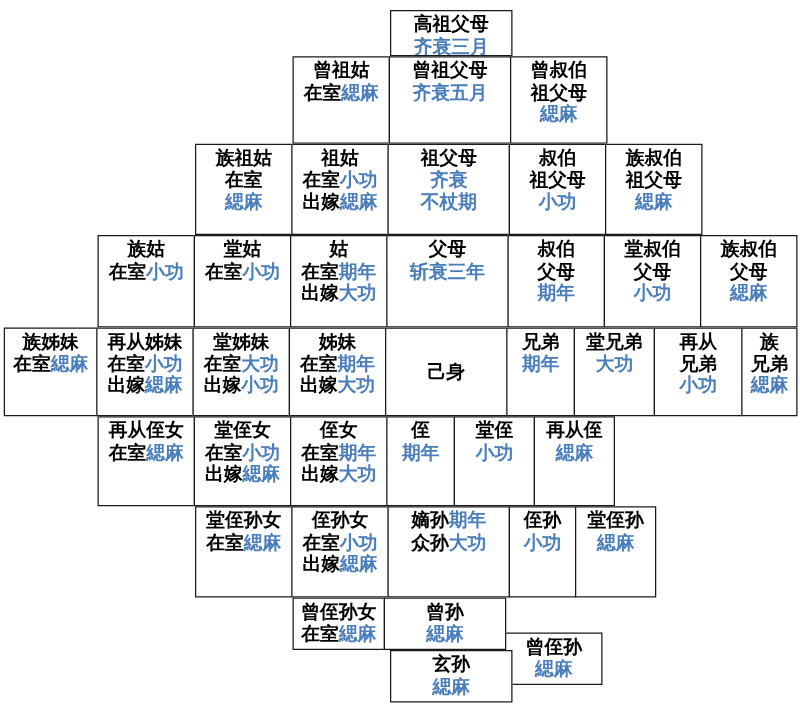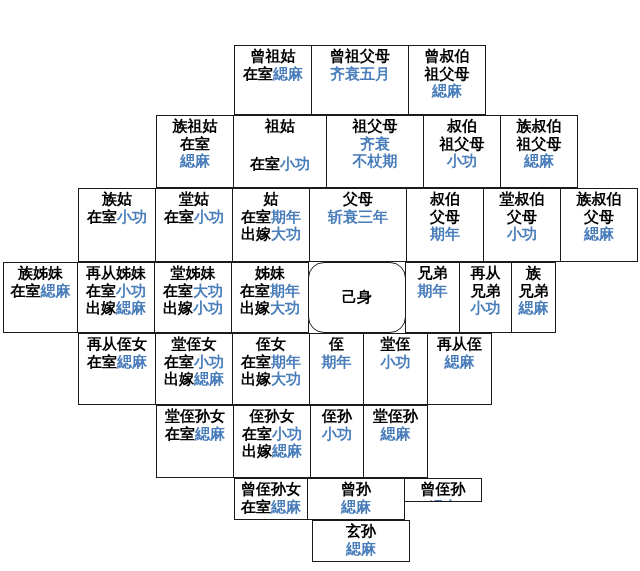--- a/index.html
+++ b/index.html
@@ -33,41 +33,46 @@
     display: flex;
     flex-direction: column;
     align-items: center;
     justify-content: flex-start;
     padding-top: 2px;
     overflow: hidden;
   }
   .cell.center-mid {
     justify-content: center;
     padding-top: 0;
-    border-radius: 16px;
   }
   .line {
     display: block;
     white-space: nowrap;
     line-height: 1.18;
     font-size: 15px;
     letter-spacing: 0px;
     font-weight: 700;
   }
   .k {
     color: #000000;
   }
   .v {
     color: #4a7ebb;
   }
 </style>
 </head>
 <body>
 
 <div id="chart-root">
+    <div class="grid-row" style="left: 312px; top: 8px;">
+      <div class="cell" style="width: 98px; height: 37px;">
+        <div class="line"><span class="k">高祖父母</span></div>
+        <div class="line"><span class="v">齐衰三月</span></div>
+      </div>
+    </div>
     <div class="grid-row" style="left: 234px; top: 45px;">
       <div class="cell" style="width: 78px; height: 70px;">
         <div class="line"><span class="k">曾祖姑</span></div>
         <div class="line"><span class="k">在室</span><span class="v">緦麻</span></div>
       </div>
       <div class="cell" style="width: 98px; height: 70px;">
         <div class="line"><span class="k">曾祖父母</span></div>
         <div class="line"><span class="v">齐衰五月</span></div>
       </div>
       <div class="cell" style="width: 78px; height: 70px;">
@@ -75,21 +80,21 @@
         <div class="line"><span class="k">祖父母</span></div>
         <div class="line"><span class="v">緦麻</span></div>
       </div>
     </div>
     <div class="grid-row" style="left: 156px; top: 115px;">
       <div class="cell" style="width: 78px; height: 73px;">
         <div class="line"><span class="k">族祖姑</span></div>
         <div class="line"><span class="k">在室</span></div>
         <div class="line"><span class="v">緦麻</span></div>
       </div>
-      <div class="cell" style="width: 94px; height: 73px; gap: 20px;">
+      <div class="cell" style="width: 78px; height: 73px;">
         <div class="line"><span class="k">祖姑</span></div>
         <div class="line"><span class="k">在室</span><span class="v">小功</span></div>
         <div class="line"><span class="k">出嫁</span><span class="v">緦麻</span></div>
       </div>
       <div class="cell" style="width: 98px; height: 73px;">
         <div class="line"><span class="k">祖父母</span></div>
         <div class="line"><span class="v">齐衰</span></div>
         <div class="line"><span class="v">不杖期</span></div>
       </div>
       <div class="cell" style="width: 78px; height: 73px;">
@@ -157,21 +162,25 @@
         <div class="line"><span class="k">在室</span><span class="v">期年</span></div>
         <div class="line"><span class="k">出嫁</span><span class="v">大功</span></div>
       </div>
       <div class="cell center-mid" style="width: 98px; height: 71px;">
         <div class="line"><span class="k">己身</span></div>
       </div>
       <div class="cell" style="width: 55px; height: 71px;">
         <div class="line"><span class="k">兄弟</span></div>
         <div class="line"><span class="v">期年</span></div>
       </div>
-      <div class="cell" style="width: 53px; height: 71px;">
+      <div class="cell" style="width: 65px; height: 71px;">
+        <div class="line"><span class="k">堂兄弟</span></div>
+        <div class="line"><span class="v">大功</span></div>
+      </div>
+      <div class="cell" style="width: 71px; height: 71px;">
         <div class="line"><span class="k">再从</span></div>
         <div class="line"><span class="k">兄弟</span></div>
         <div class="line"><span class="v">小功</span></div>
       </div>
       <div class="cell" style="width: 45px; height: 71px;">
         <div class="line"><span class="k">族</span></div>
         <div class="line"><span class="k">兄弟</span></div>
         <div class="line"><span class="v">緦麻</span></div>
       </div>
     </div>
@@ -206,39 +215,43 @@
     <div class="grid-row" style="left: 156px; top: 405px;">
       <div class="cell" style="width: 78px; height: 73px;">
         <div class="line"><span class="k">堂侄孙女</span></div>
         <div class="line"><span class="k">在室</span><span class="v">緦麻</span></div>
       </div>
       <div class="cell" style="width: 78px; height: 73px;">
         <div class="line"><span class="k">侄孙女</span></div>
         <div class="line"><span class="k">在室</span><span class="v">小功</span></div>
         <div class="line"><span class="k">出嫁</span><span class="v">緦麻</span></div>
       </div>
+      <div class="cell" style="width: 98px; height: 73px;">
+        <div class="line"><span class="k">嫡孙</span><span class="v">期年</span></div>
+        <div class="line"><span class="k">众孙</span><span class="v">大功</span></div>
+      </div>
       <div class="cell" style="width: 54px; height: 73px;">
         <div class="line"><span class="k">侄孙</span></div>
         <div class="line"><span class="v">小功</span></div>
       </div>
       <div class="cell" style="width: 65px; height: 73px;">
         <div class="line"><span class="k">堂侄孙</span></div>
         <div class="line"><span class="v">緦麻</span></div>
       </div>
     </div>
     <div class="grid-row" style="left: 234px; top: 478px;">
       <div class="cell" style="width: 74px; height: 42px;">
         <div class="line"><span class="k">曾侄孙女</span></div>
         <div class="line"><span class="k">在室</span><span class="v">緦麻</span></div>
       </div>
       <div class="cell" style="width: 98px; height: 42px;">
         <div class="line"><span class="k">曾孙</span></div>
         <div class="line"><span class="v">緦麻</span></div>
       </div>
-      <div class="cell" style="width: 78px; height: 24px;">
+      <div class="cell" style="width: 78px; height: 42px; margin-top: 28px;">
         <div class="line"><span class="k">曾侄孙</span></div>
         <div class="line"><span class="v">緦麻</span></div>
       </div>
     </div>
     <div class="grid-row" style="left: 312px; top: 520px;">
       <div class="cell" style="width: 98px; height: 42px;">
         <div class="line"><span class="k">玄孙</span></div>
         <div class="line"><span class="v">緦麻</span></div>
       </div>
     </div>

